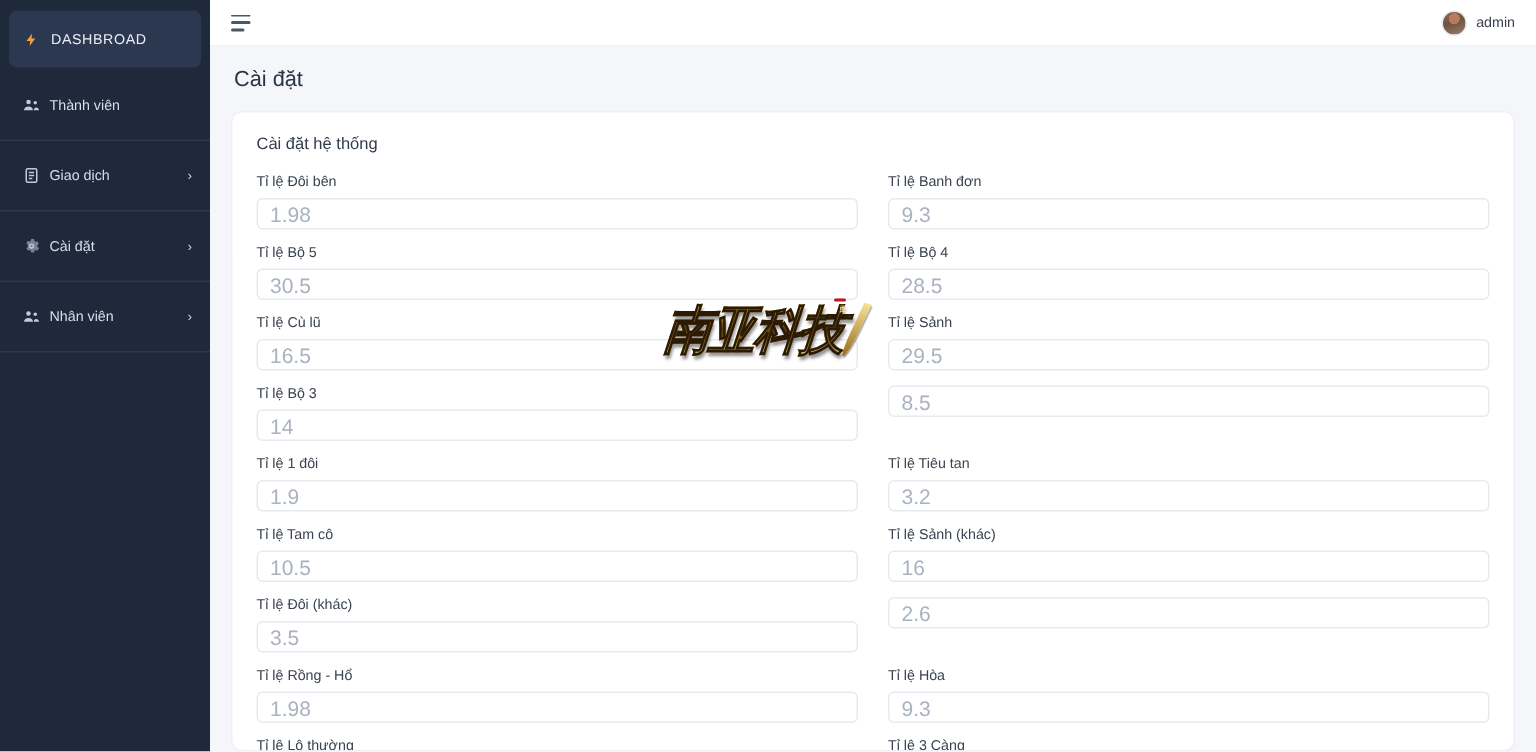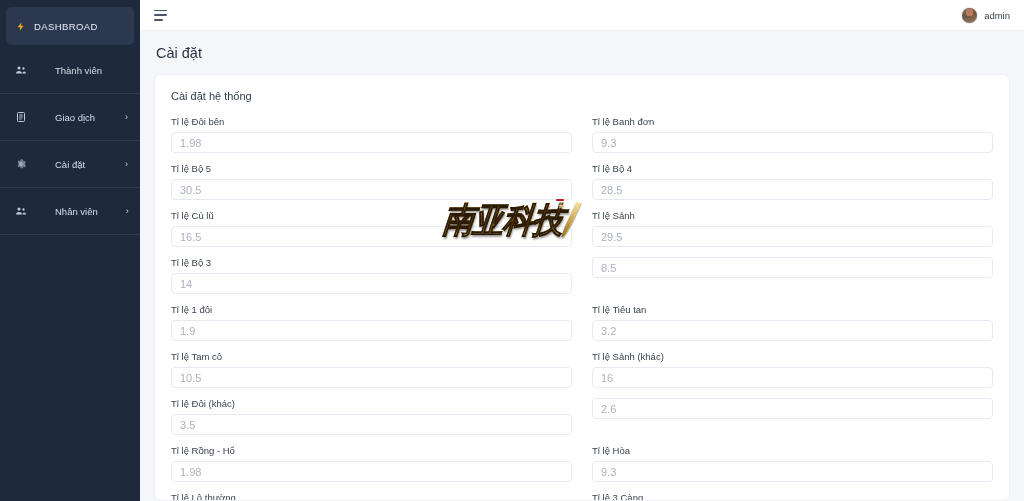--- a/index.html
+++ b/index.html
@@ -54,21 +54,21 @@
     font-size: 9.5px;
     letter-spacing: 0.4px;
     font-weight: 400;
   }
 
   .nav-item {
     height: 38px;
     display: flex;
     align-items: center;
     padding: 0 10px 0 14px;
-    gap: 28px;
+    gap: 6px;
     position: relative;
   }
   .nav-icon {
     width: 13px;
     height: 13px;
     flex: 0 0 13px;
     color: #c2cbdb;
     display: flex;
     align-items: center;
     justify-content: center;
@@ -203,21 +203,21 @@
     margin-bottom: 5px;
     display: block;
     white-space: nowrap;
   }
   .field-input {
     width: 100%;
     height: 21px;
     border: 1px solid #e6eaf0;
     border-radius: 4px;
     background: #ffffff;
-    font-size: 11px;
+    font-size: 14px;
     color: #aab2bf;
     padding: 0 8px;
     font-family: "Liberation Sans", sans-serif;
     outline: none;
   }
   .field-input::placeholder { color: #aab2bf; }
 
   
   .watermark {
     position: absolute;

